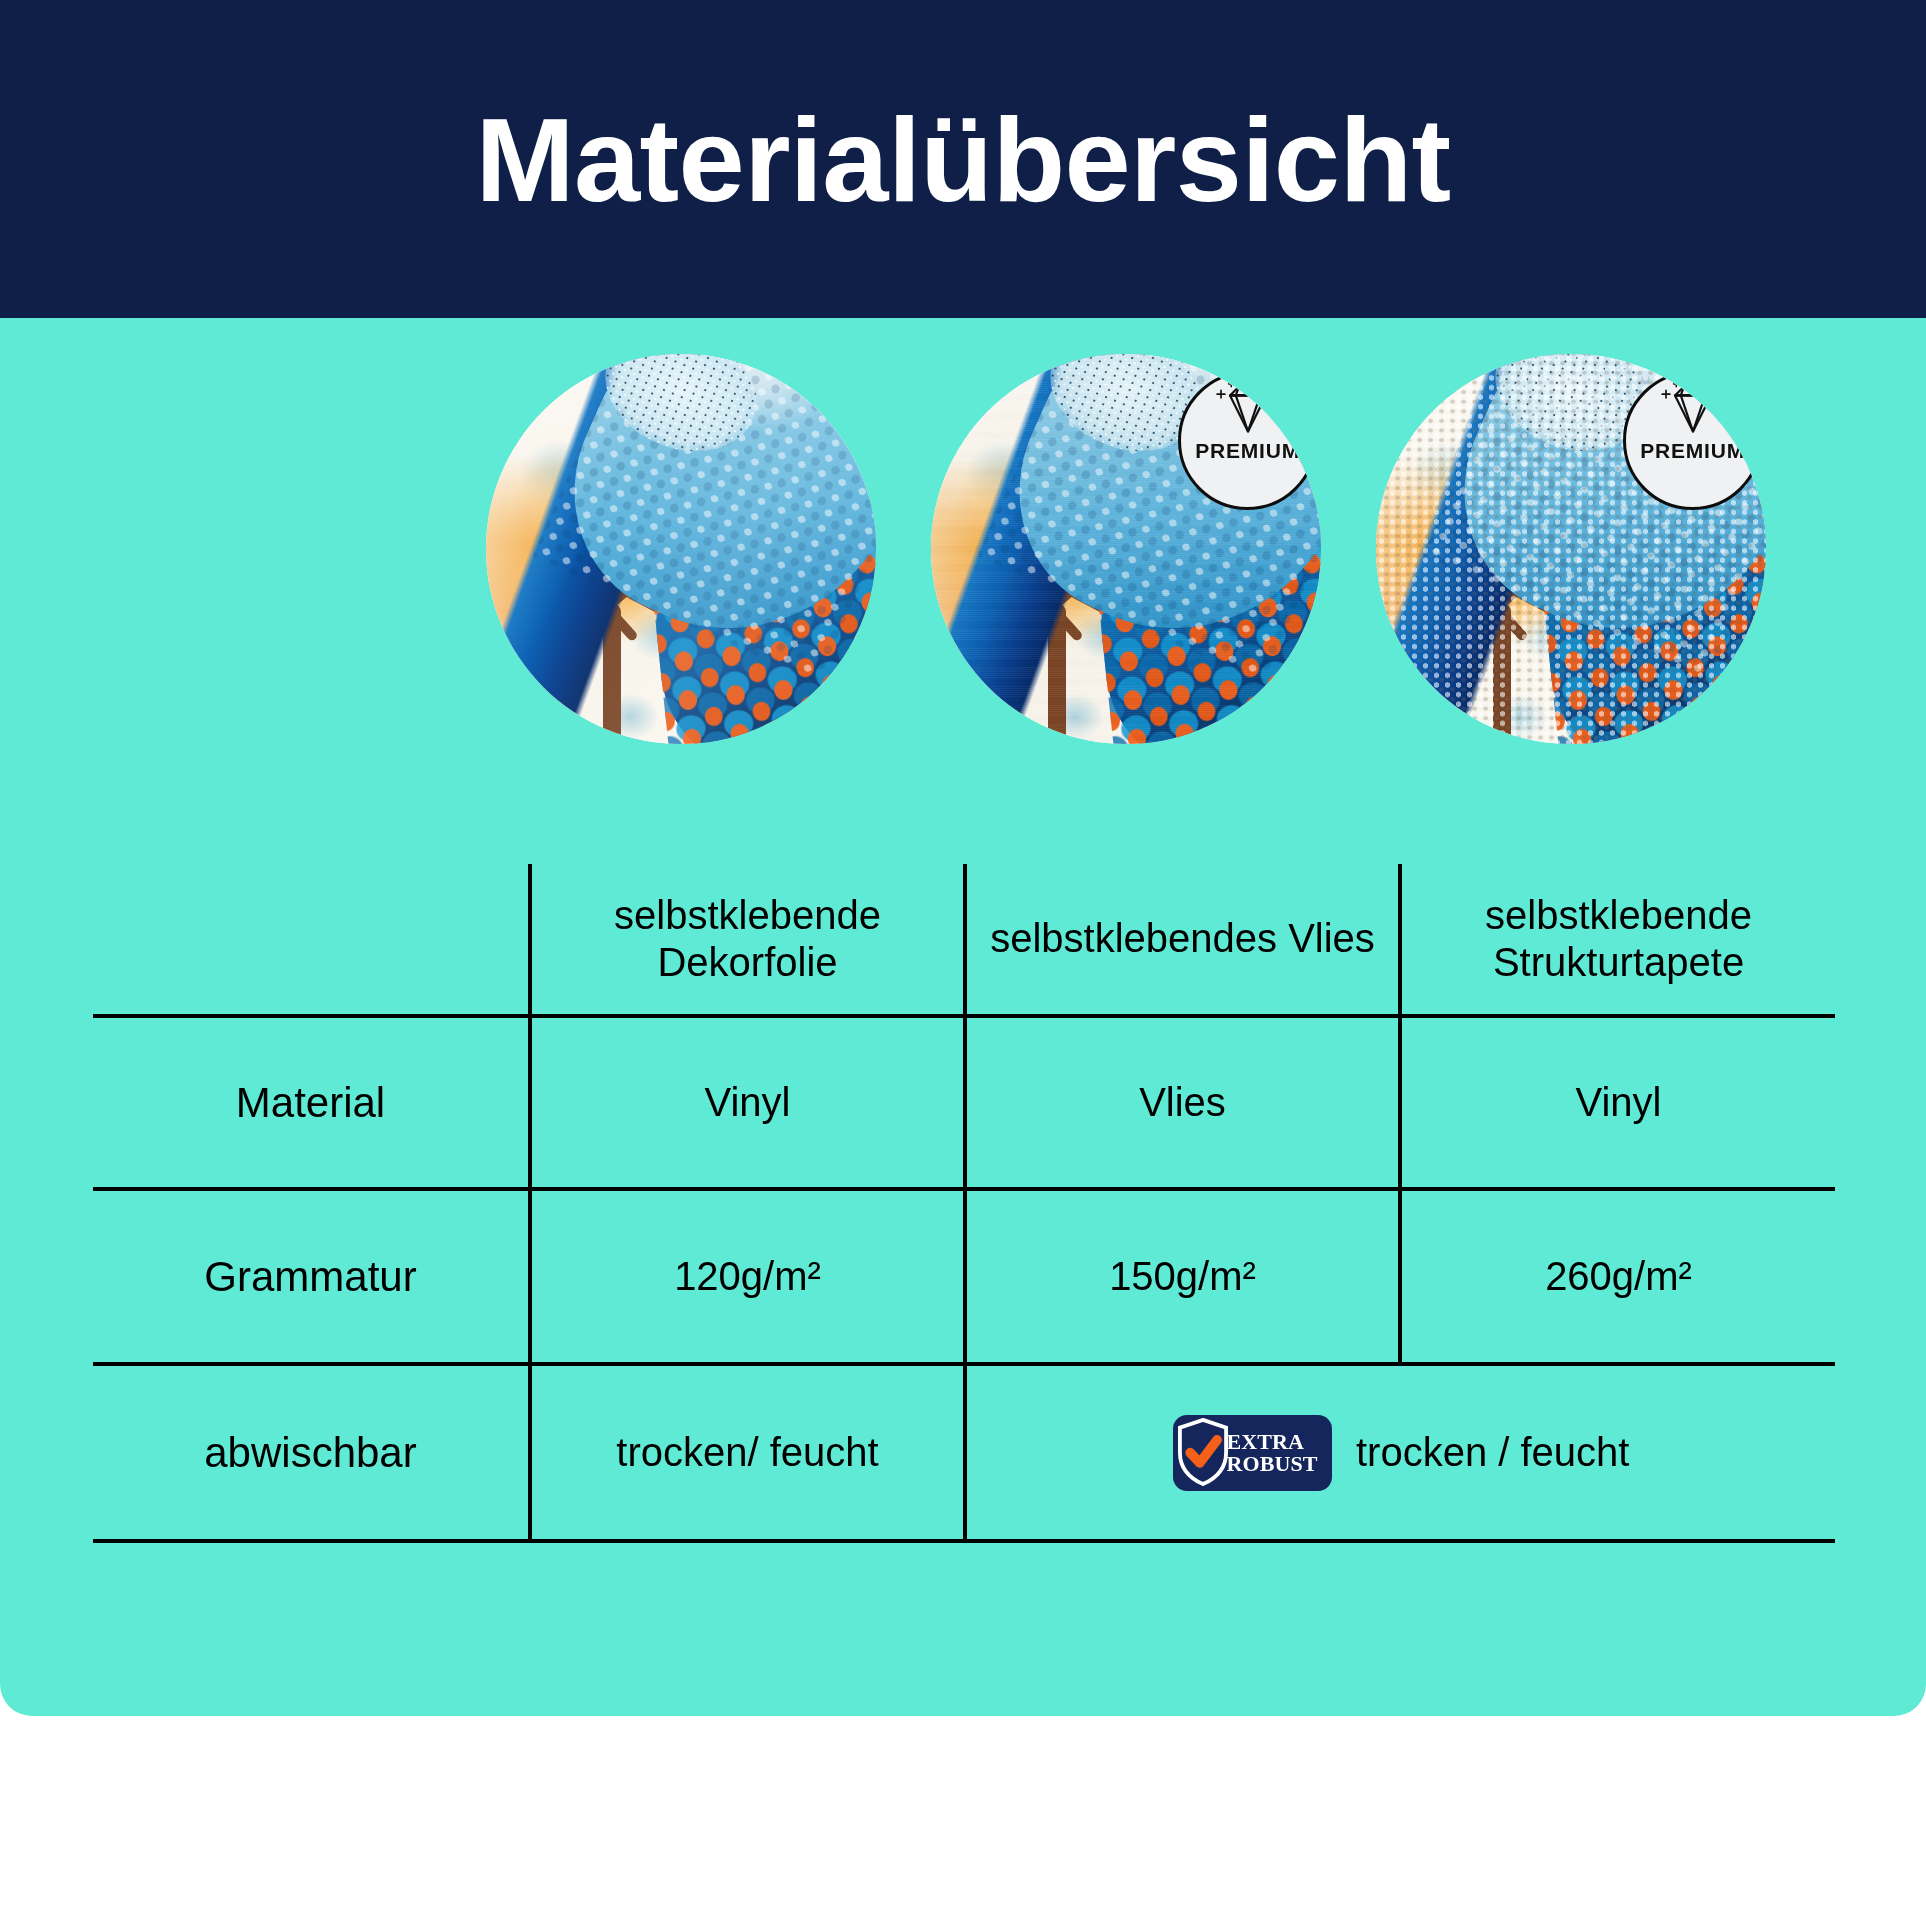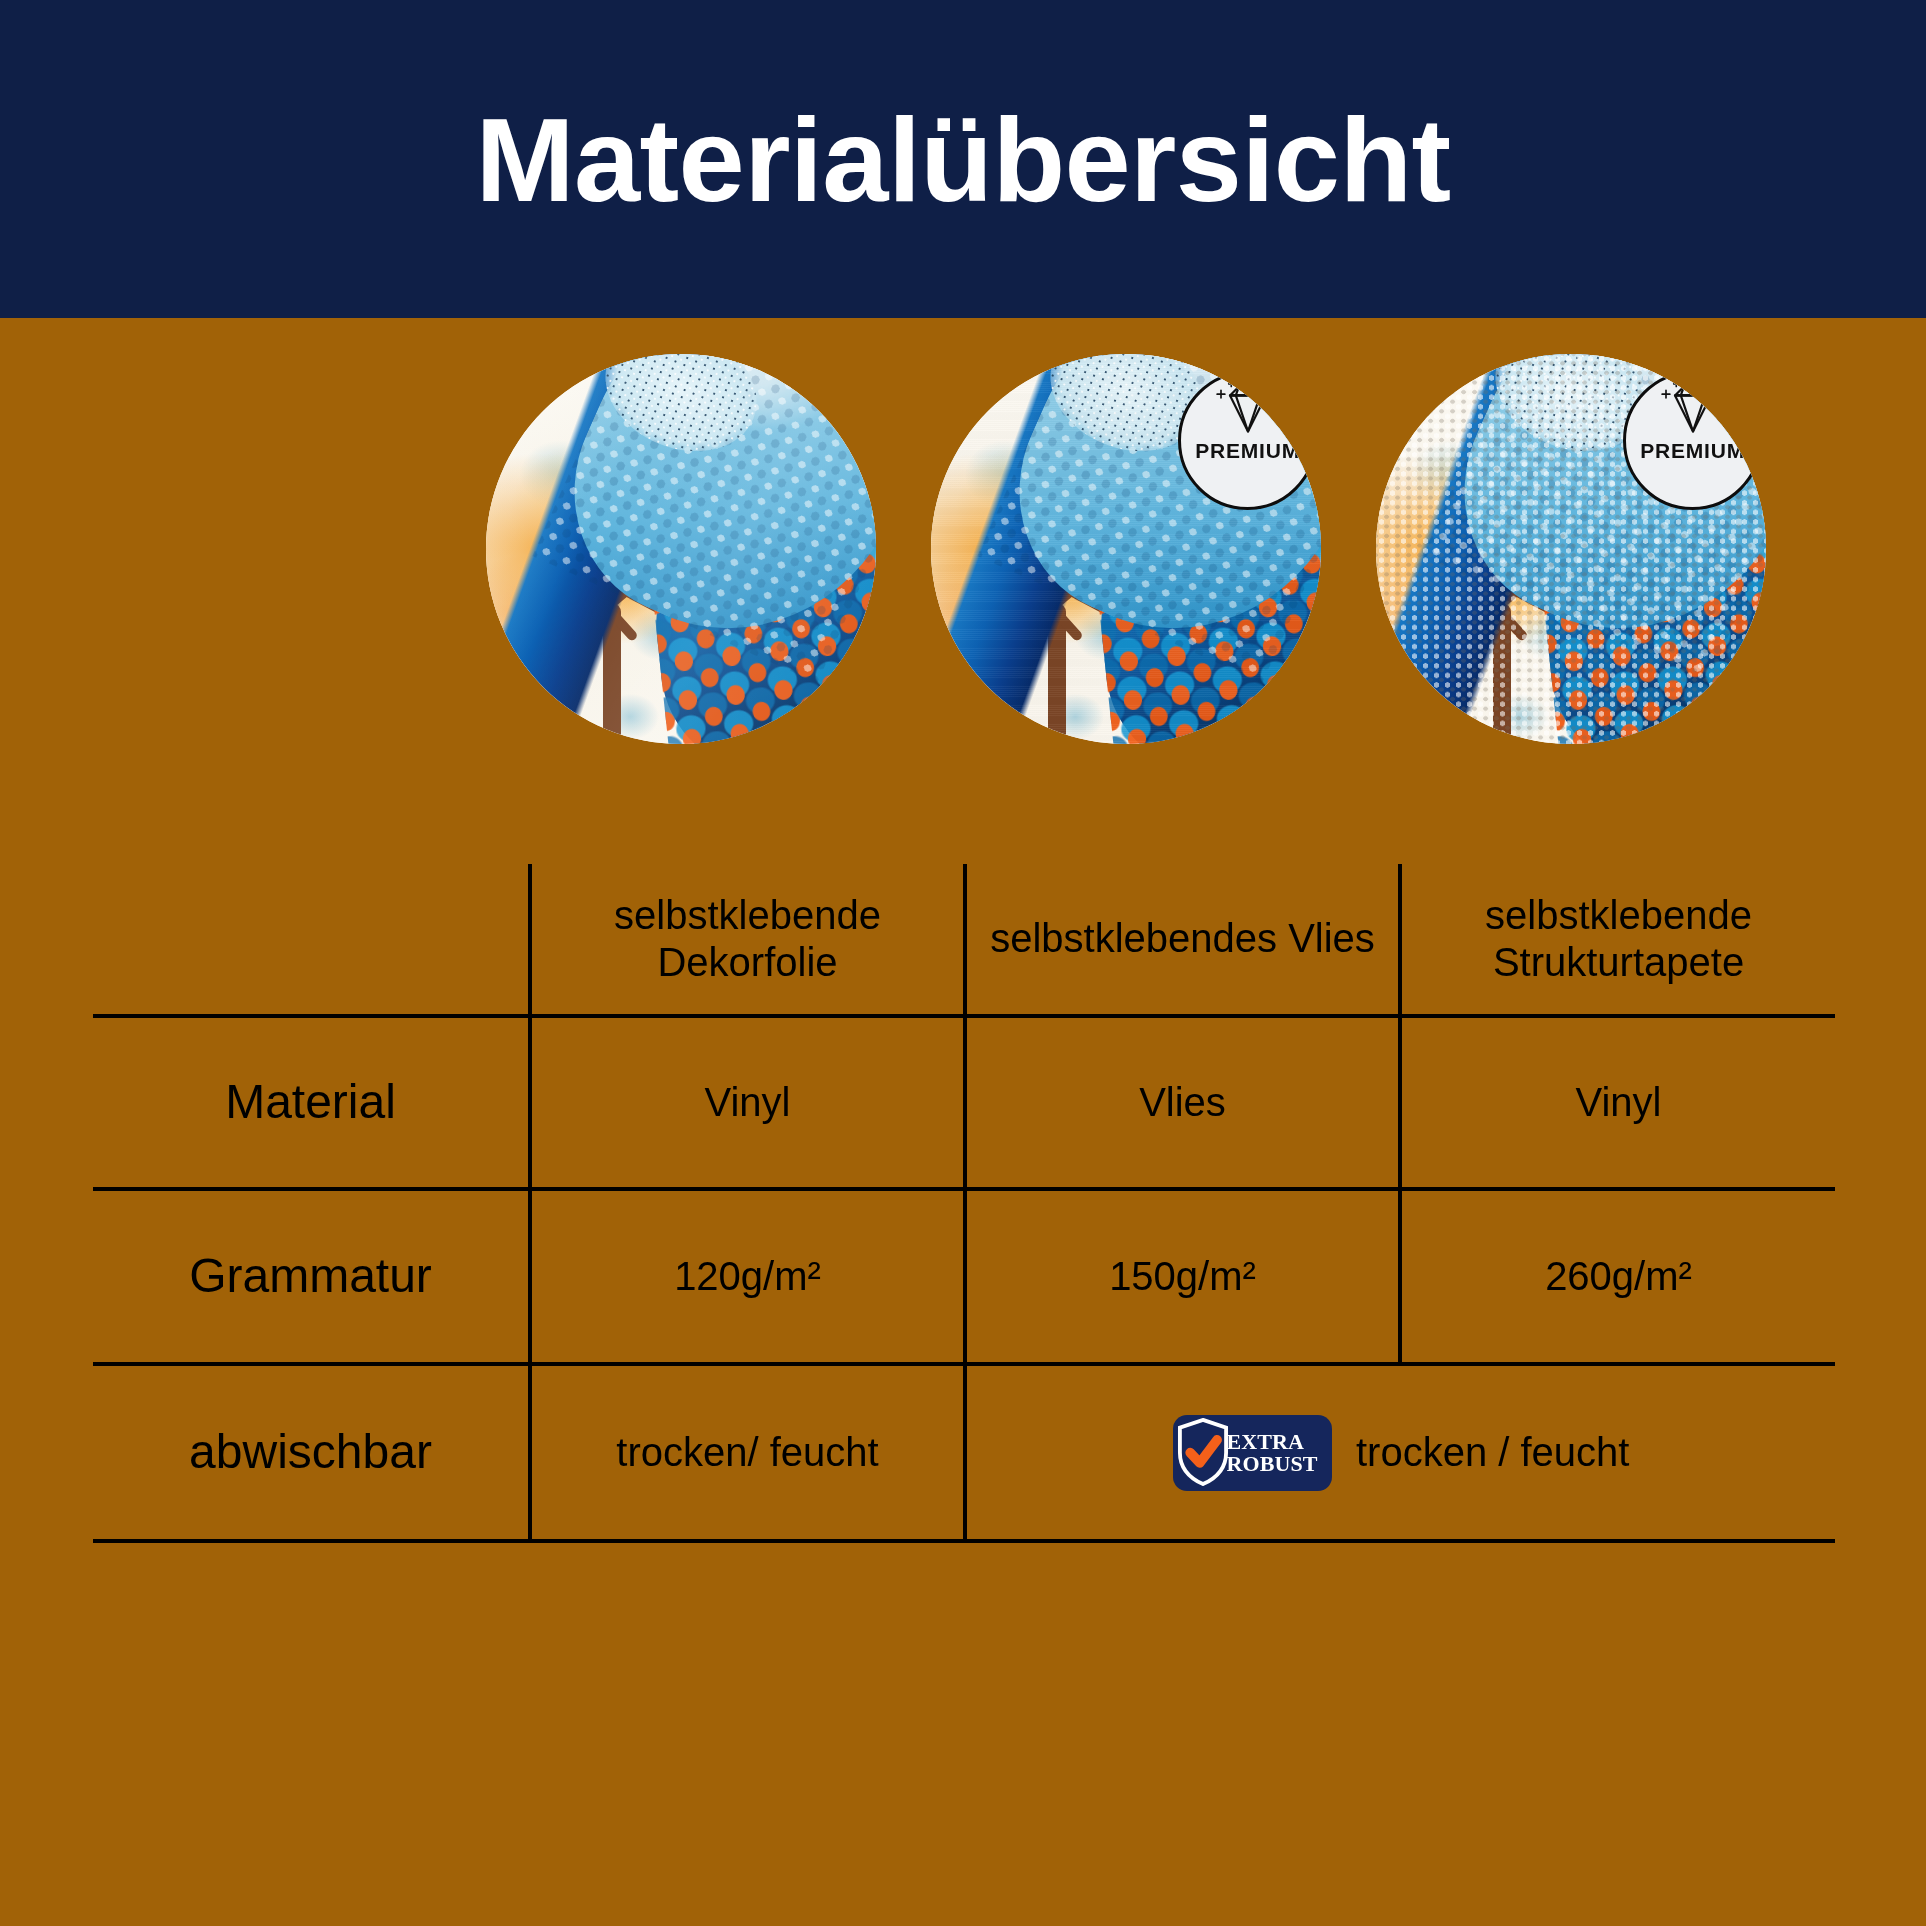--- a/index.html
+++ b/index.html
@@ -2,21 +2,21 @@
 <html style="font-size:10.3px"><head>
 <meta charset="utf-8">
 <style>
   * { box-sizing: border-box; margin: 0; padding: 0; }
   html, body {
     width: 1926px; height: 1926px;
     background: #ffffff;
     font-family: "Liberation Sans", sans-serif;
     overflow: hidden;
   }
-  #page { position: relative; width: 1926px; height: 1926px; background: #a16207; }
+  #page { position: relative; width: 1926px; height: 1716px; background: #5eead4; border-radius: 32px; }
 
   
   .header {
     position: absolute; left: 0; top: 0; width: 1926px; height: 318px;
     background: #0F1F47;
     display: flex; align-items: center; justify-content: center;
   }
   .header-title {
     color: #ffffff;
     font-size: 119px;
@@ -193,21 +193,21 @@
   table.mat tr.r3 td { height: 175px; }
   table.mat tr.r4 td { height: 177px; }
 
   
   td.vl { border-left: 4.5px solid #000; }
   tr.hrule td { border-top: 4.5px solid #000; }
   tr.r4 td { border-bottom: 4.5px solid #000; }
   td.blank { border-left: none; }
 
   .hdr-cell { font-size: 40px; }
-  .rowlabel { font-size: 48px; }
+  .rowlabel { font-size: 42px; }
 
   .robust-cell {
     display: flex; align-items: center; justify-content: center; gap: 24.4px;
     width: 100%;
   }
   .robust-badge {
     position: relative;
     width: 159px; height: 76px; border-radius: 14px;
     background: #15265C;
     display: flex; align-items: center; padding-left: 54px;

